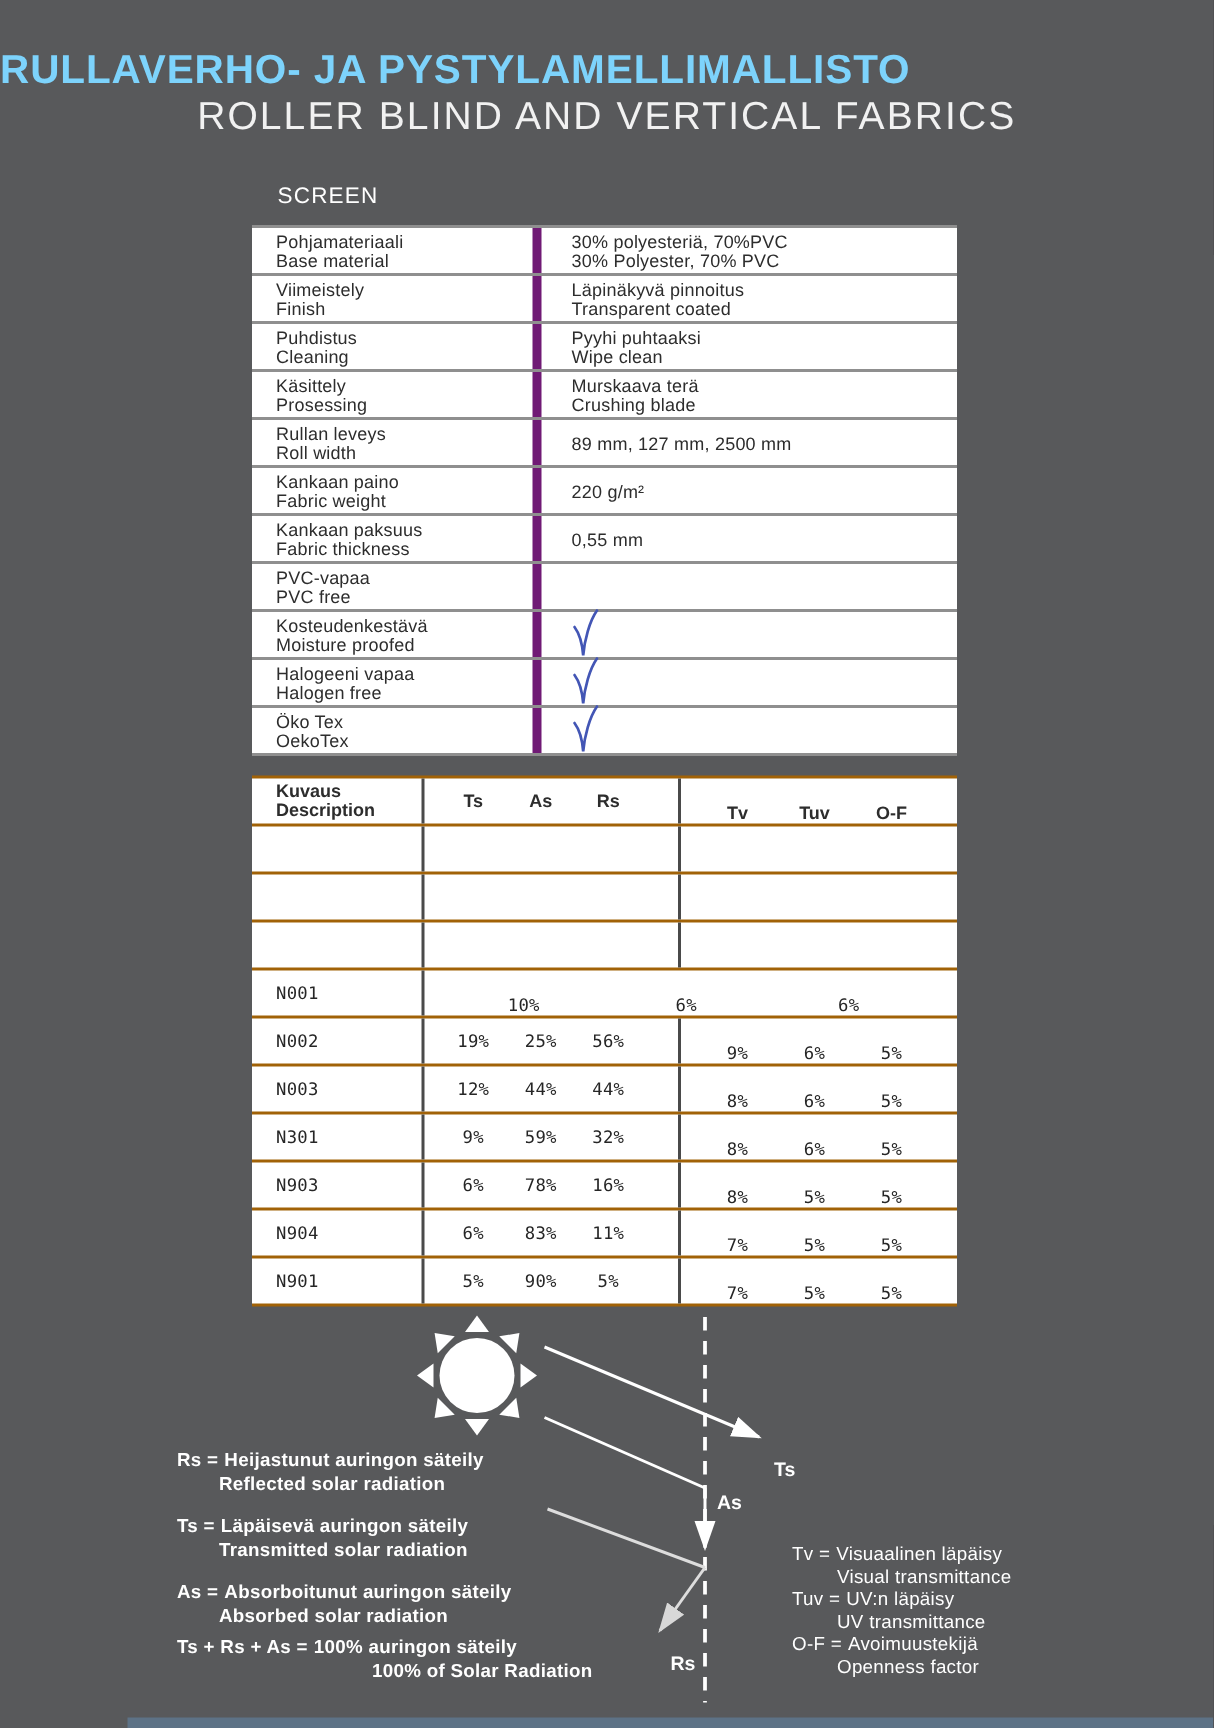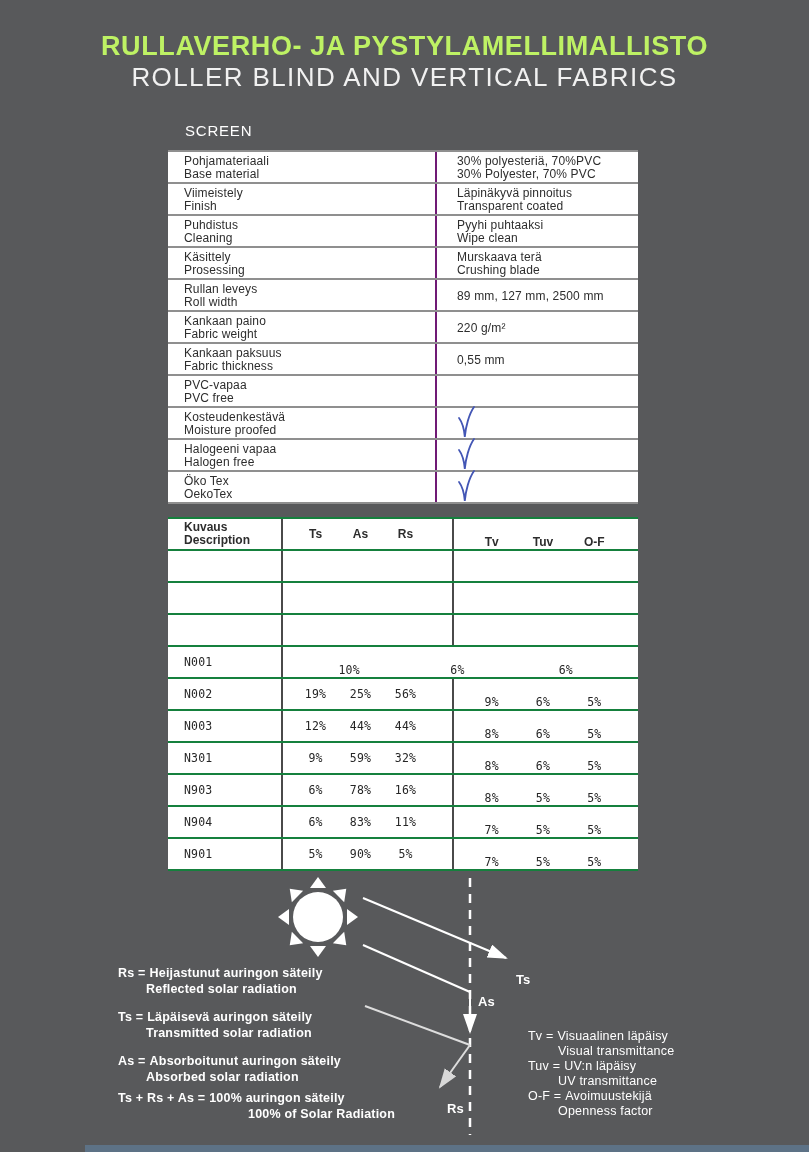--- a/index.html
+++ b/index.html
@@ -5,58 +5,58 @@
   html,body { margin:0; padding:0; background:#4c4d4f; }
   .page {
     position:relative; width:809px; height:1152px; margin:0 auto;
     background:#58595B; overflow:hidden;
     font-family:"Liberation Sans", sans-serif;
     -webkit-font-smoothing:antialiased;
   }
   
   .title-fi {
     position:absolute; top:31px; left:0; width:100%;
-    text-align:center; color:#bef264; font-size:27px; font-weight:bold;
+    text-align:left; color:#7dd3fc; font-size:27px; font-weight:bold;
     letter-spacing:0.6px;
   }
   .title-en {
     position:absolute; top:62px; left:0; width:100%;
     text-align:center; color:#f1f1f1; font-size:26px; font-weight:normal;
     letter-spacing:1.4px;
   }
   .screen-heading {
     position:absolute; left:185px; top:122px;
     color:#ffffff; font-size:15px; letter-spacing:0.8px;
   }
   
   .props {
     position:absolute; left:168px; top:150px; width:470px;
     background:#8f8f8f; padding:2px 0;
     display:flex; flex-direction:column; gap:2px;
   }
   .prow { display:flex; background:#ffffff; height:30px; position:relative; }
   .lcell {
-    width:269px; border-right:2px solid #701a75;
+    width:193px; border-right:6px solid #701a75;
     padding:2px 0 0 16px; box-sizing:border-box;
     display:flex; flex-direction:column; justify-content:center;
   }
   .vcell {
     flex:1; padding:2px 0 0 20px;
     display:flex; flex-direction:column; justify-content:center;
     position:relative;
     border-radius:14px;
   }
   .lcell span, .vcell span {
     font-size:12px; line-height:13px; color:#2d2d2d; letter-spacing:0.15px;
   }
   .check-wrap { position:absolute; left:18px; top:-4px; z-index:3; }
   
   .dtable {
     position:absolute; left:168px; top:517px; width:470px;
-    background:#15803d; padding:2px 0;
+    background:#a16207; padding:2px 0;
     display:flex; flex-direction:column; gap:2px;
   }
   .drow { display:flex; background:#ffffff; height:30px; }
   .dcell-desc {
     width:115px; border-right:2px solid #4a4a4a;
     padding-left:16px; box-sizing:border-box;
     display:flex; flex-direction:column; justify-content:center;
   }
   .dcell-mid {
     width:171px; border-right:2px solid #4a4a4a; box-sizing:border-box;

